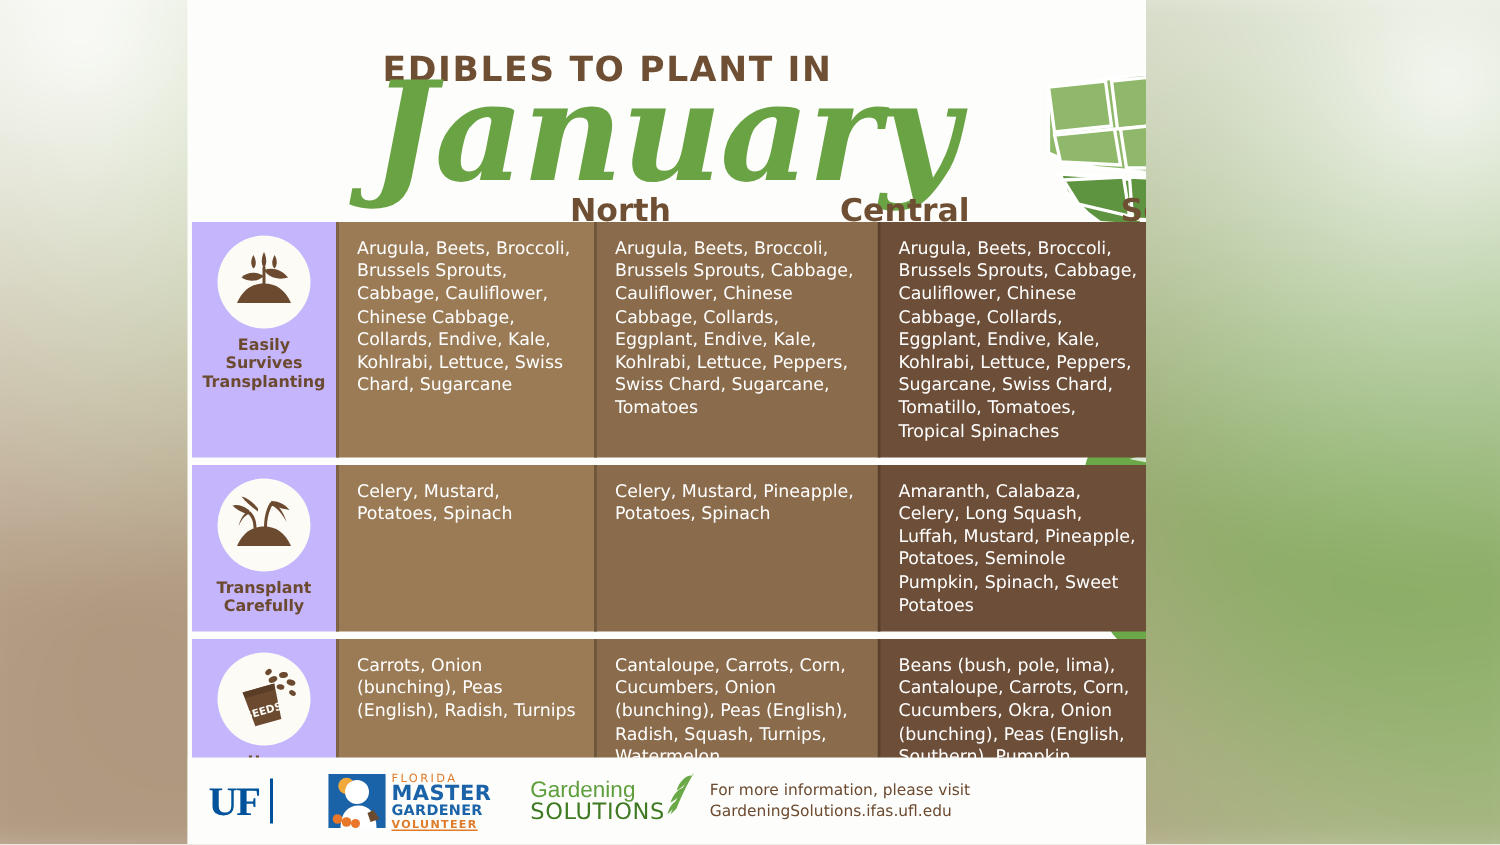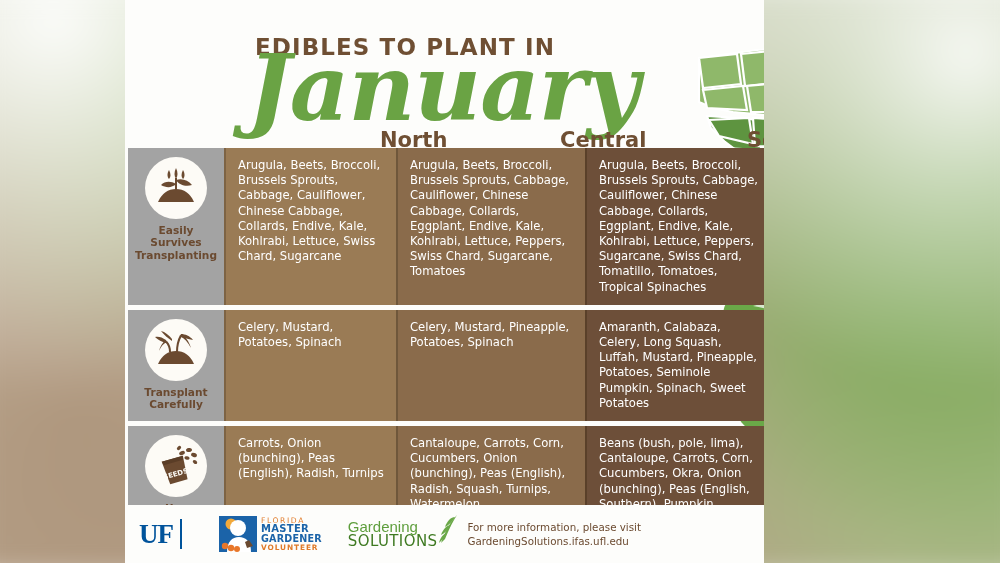--- a/index.html
+++ b/index.html
@@ -135,21 +135,21 @@
   .cell {
     box-sizing: border-box;
     padding: 10px 12px 10px 12px;
     color: #ffffff;
     font-size: 11.6px;
     line-height: 15.2px;
     font-family: "DejaVu Sans", sans-serif;
   }
   .cell-icon {
     width: 96px;
-    background: #a3a3a3;
+    background: #c4b5fd;
     display: flex;
     flex-direction: column;
     align-items: center;
     justify-content: flex-start;
     padding: 9px 4px 8px 4px;
   }
   .cell-north   { width: 172px; background: #9a7b55; border-left: 2px solid #7d6344; }
   .cell-central { width: 189px; background: #8a6b4b; border-left: 2px solid #6f573b; }
   .cell-south   { width: 188px; background: #6d4f39; border-left: 2px solid #5a4029; }
 
@@ -238,39 +238,40 @@
     text-align: left;
   }
   .mg-fl {
     font-size: 7.6px;
     font-weight: normal;
     letter-spacing: 1.6px;
     color: #e07b2a;
     font-family: "DejaVu Sans", sans-serif;
   }
   .mg-master {
-    font-size: 10px;
+    font-size: 14px;
     font-weight: bold;
     color: #1b63a8;
     letter-spacing: 0.3px;
     font-family: "DejaVu Sans", sans-serif;
   }
   .mg-gardener {
     font-size: 9.6px;
     font-weight: bold;
     color: #1b63a8;
     letter-spacing: 0.2px;
     font-family: "DejaVu Sans", sans-serif;
   }
   .mg-vol {
     font-size: 7.4px;
     font-weight: bold;
     color: #e07b2a;
     letter-spacing: 0.9px;
     font-family: "DejaVu Sans", sans-serif;
+    text-decoration: underline;
   }
 
   .gs-logo {
     margin-left: 26px;
     position: relative;
     line-height: 1.0;
   }
   .gs-top {
     font-size: 15px;
     color: #5e9e3c;

